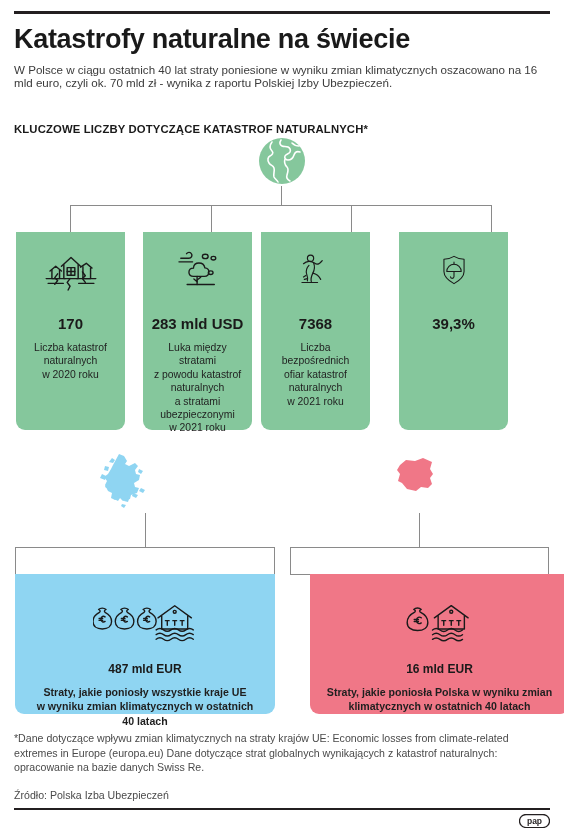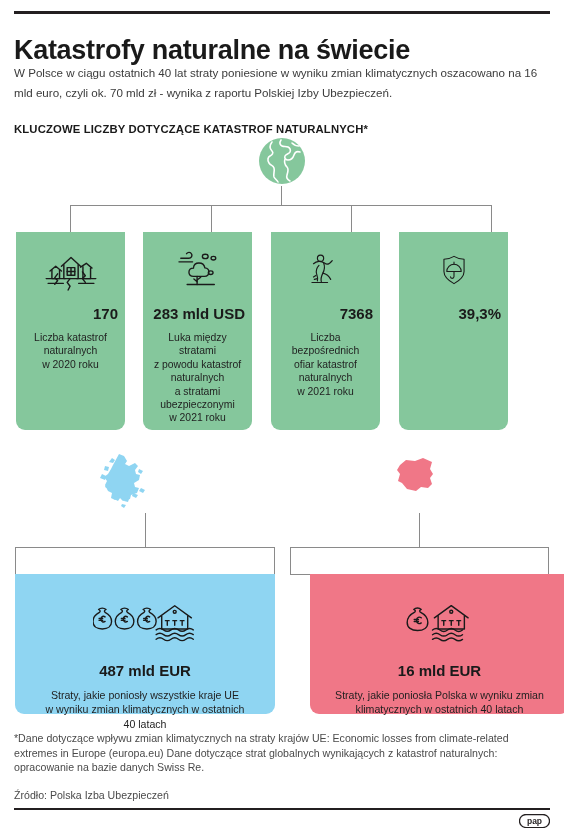--- a/index.html
+++ b/index.html
@@ -13,27 +13,27 @@
     overflow:hidden;
   }
   .page{position:relative;width:564px;height:836px;}
 
   
   .top-rule{
     position:absolute;left:14px;top:11px;width:536px;height:3px;
     background:#231f20;
   }
   .title{
-    position:absolute;left:14px;top:33px;width:540px;
+    position:absolute;left:14px;top:22px;width:540px;
     font-size:27px;font-weight:bold;letter-spacing:-0.3px;
     line-height:34px;color:#1a1a1a;
   }
   .lead{
     position:absolute;left:14px;top:63px;width:540px;
-    font-size:11.6px;line-height:20px;color:#3b3b3b;
+    font-size:11.6px;line-height:13px;color:#3b3b3b;
   }
   .kicker{
     position:absolute;left:14px;top:110px;width:540px;
     font-size:11.3px;font-weight:bold;letter-spacing:0.15px;color:#1a1a1a;margin-top:13px;
   }
 
   
   .conn{position:absolute;background:#8a8a8a;}
   .v{width:1px;}
   .h{height:1px;}
@@ -48,21 +48,21 @@
     position:absolute;top:232px;width:109px;height:198px;
     background:#85c79c;border-radius:0 0 9px 9px;
     box-sizing:border-box;padding:0 7px;
     text-align:center;
   }
   .gcard .icon{
     height:56px;display:flex;align-items:center;justify-content:center;
     margin-top:10px;
   }
   .gcard .big{
-    font-size:15px;font-weight:bold;color:#1a1a1a;margin-top:7px;text-align:right;
+    font-size:15px;font-weight:bold;color:#1a1a1a;margin-top:17px;
   }
   .gcard .desc{
     font-size:10.4px;line-height:13.4px;color:#1f1f1f;margin-top:9px;
     white-space:pre-line;
   }
 
   
   .map{position:absolute;}
 
   
@@ -71,24 +71,25 @@
     background:#ffffff;height:28px;
   }
   .bcard{
     position:absolute;box-sizing:border-box;
     border-radius:0 0 9px 9px;text-align:center;padding:0 10px;
   }
   .bcard .icon{
     height:64px;display:flex;align-items:center;justify-content:center;
     margin-top:16px;
   }
-  .bcard .big{font-size:15px;font-weight:bold;color:#1a1a1a;margin-top:8px;}
+  .bcard .big{font-size:12px;font-weight:bold;color:#1a1a1a;margin-top:8px;}
   .bcard .desc{
     font-size:10.6px;line-height:14.4px;color:#1f1f1f;margin-top:9px;
     white-space:pre-line;
+    font-weight:bold;
   }
 
   
   .note{
     position:absolute;left:14px;top:731px;width:532px;
     font-size:10.6px;line-height:14.6px;color:#4a4a4a;
   }
   .source{
     position:absolute;left:14px;top:789px;width:532px;
     font-size:10.6px;color:#4a4a4a;
@@ -170,21 +171,21 @@
     <div class="big">283 mld USD</div>
     <div class="desc">Luka między
 stratami
 z powodu katastrof
 naturalnych
 a stratami
 ubezpieczonymi
 w 2021 roku</div>
   </div>
 
-  <div class="gcard" style="left:271px;">
+  <div class="gcard" style="left:261px;">
     <div class="icon">
       <svg viewBox="0 0 64 44" width="50" height="40" fill="none" stroke="#1a1a1a" stroke-width="1.5" stroke-linejoin="round" stroke-linecap="round">
         <circle cx="25" cy="7" r="4"></circle>
         <path d="M16 14 C20 10 26 10 30 13 C34 16 37 14 40 10"></path>
         <path d="M29 13 C31 18 30 22 28 26 C26 30 25 33 26 37"></path>
         <path d="M28 26 C32 27 36 30 38 34"></path>
         <path d="M23 16 C20 19 19 23 20 27 C21 30 22 33 21 36"></path>
         <path d="M19 29 l-3 2 M21 33 l-4 1"></path>
         <path d="M14 38 H34"></path>
       </svg>

